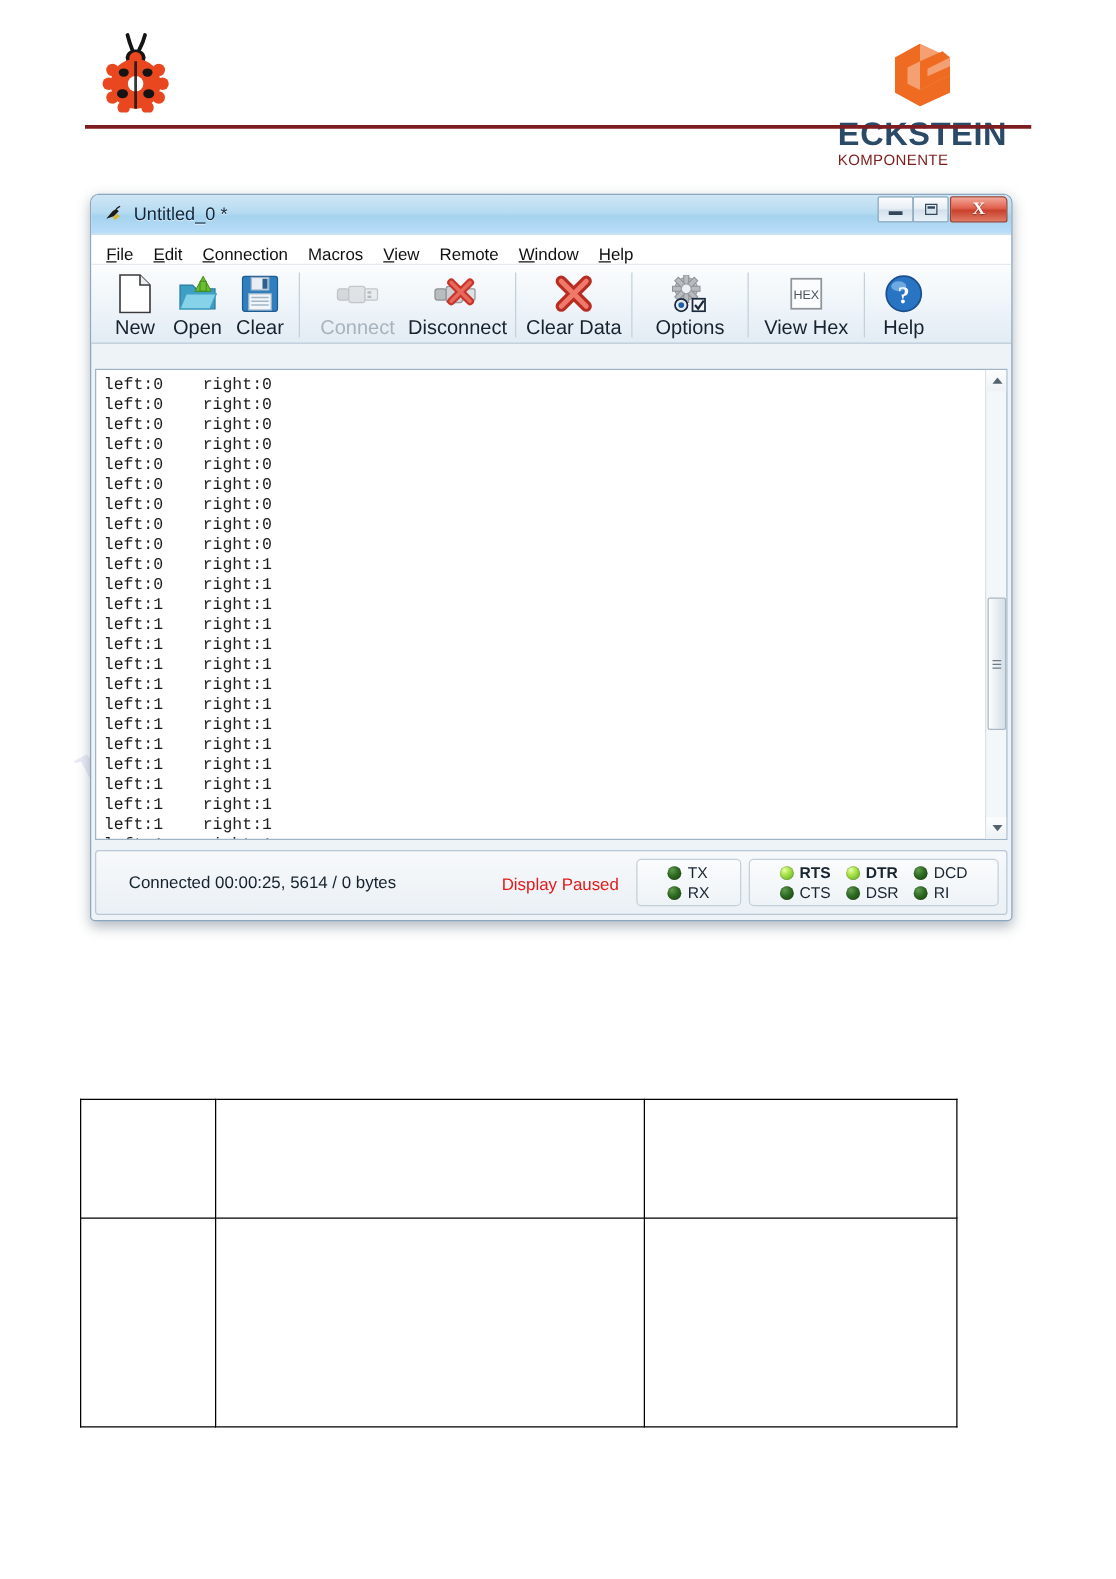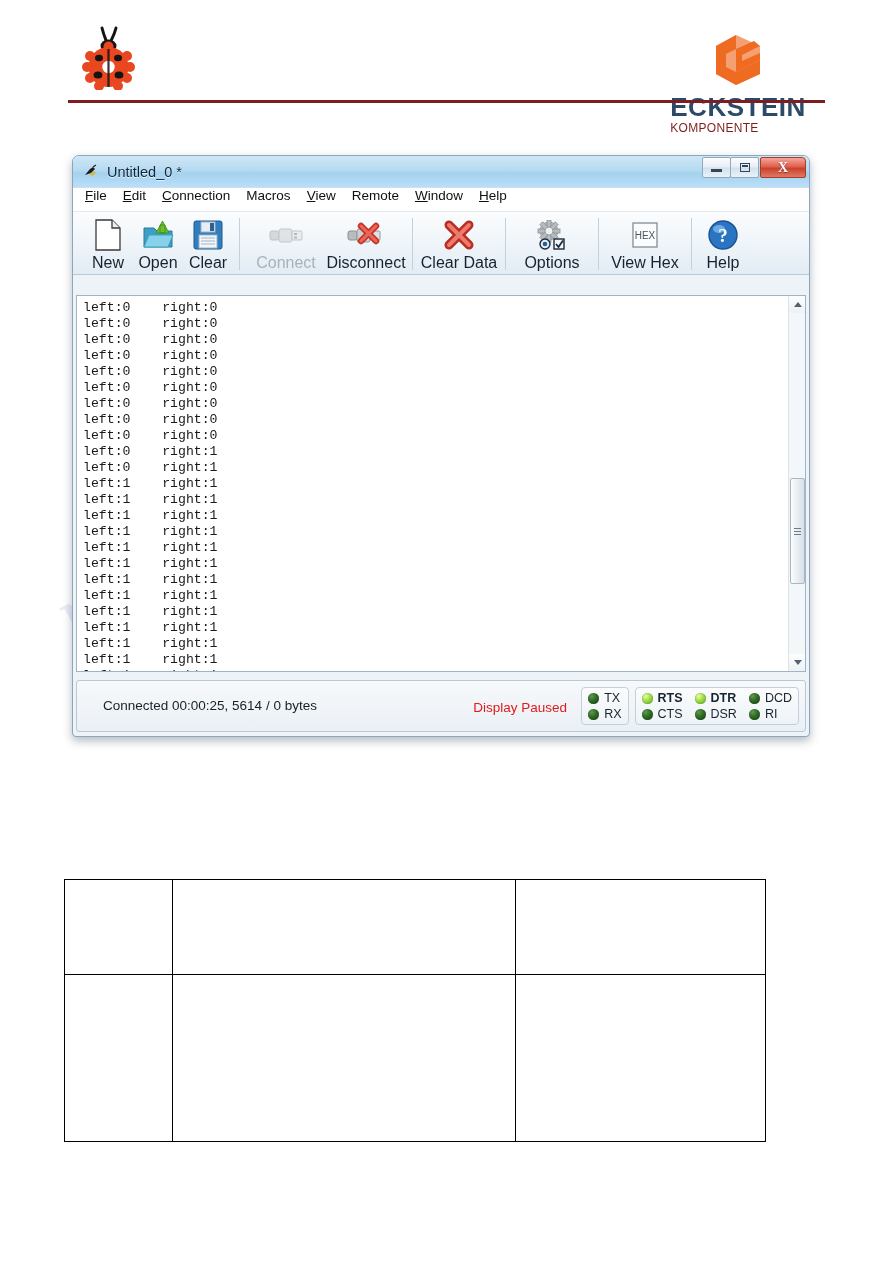--- a/index.html
+++ b/index.html
@@ -103,21 +103,21 @@
   .glyph-max:after{content:"";position:absolute;left:1px;right:1px;top:1px;height:2px;background:#33475a;}
   .glyph-close {
     color: #ffffff; font-size: 14px; font-weight: bold;
     font-family: "Liberation Serif", serif;
     text-shadow: 0 1px 1px rgba(0,0,0,0.4);
   }
 
   .menubar {
     height: 24px; background: #ffffff;
     border-bottom: 1px solid #e3eaef;
-    display: flex; align-items: flex-start; padding-left: 12px;
+    display: flex; align-items: flex-end; padding-left: 12px;
   }
   .menu-item {
     font-size: 13.5px; color: #101010; margin-right: 16px;
     font-family: "Liberation Sans", sans-serif;
     cursor: default;
   }
   .menu-item .hk { text-decoration: underline; }
 
   .toolbar {
     height: 63px;
@@ -196,21 +196,21 @@
     font-family: "Liberation Sans", sans-serif;
   }
   .sb-paused {
     position: absolute; right: 14px; top: 4px;
     font-size: 13.5px; color: #e01b1b;
     font-family: "Liberation Sans", sans-serif;
   }
   .led-group {
     border: 1px solid #c3d0da; border-radius: 4px;
     background: linear-gradient(to bottom,#fbfcfd,#eef3f7);
-    padding: 3px 6px; margin-right: 6px;
+    padding: 3px 24px; margin-right: 6px;
     display: grid; grid-template-columns: auto; row-gap: 2px;
   }
   .led-group.multi { grid-template-columns: repeat(3, auto); column-gap: 12px; }
   .led-cell { display: flex; align-items: center; gap: 5px; }
   .led {
     width: 11px; height: 11px; border-radius: 50%;
     background: radial-gradient(circle at 33% 28%, #5f9a4e 0%, #2f6b22 45%, #17400f 100%);
     box-shadow: inset 0 0 1px rgba(0,0,0,0.5);
     flex: 0 0 auto;
   }

